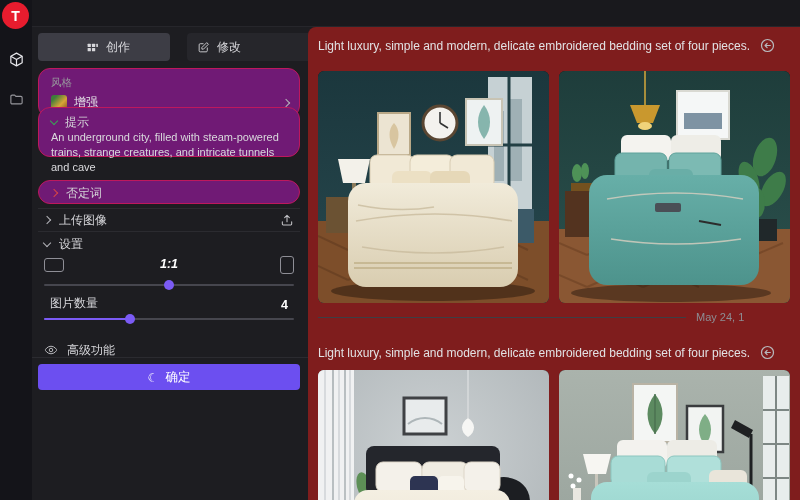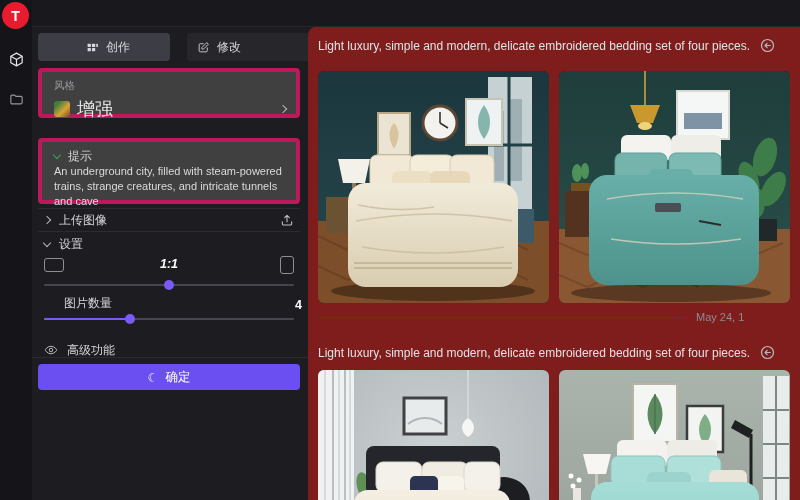--- a/index.html
+++ b/index.html
@@ -15,44 +15,44 @@
 
   
   #topbar{position:absolute;left:32px;top:0;width:768px;height:27px;background:#19191d;border-bottom:1px solid #26262b;}
 
   
   #panel{position:absolute;left:32px;top:27px;width:276px;height:473px;background:#1d1d21;}
   .tab{position:absolute;top:6px;height:28px;border-radius:4px;display:flex;align-items:center;gap:7px;
        padding:0 10px;font-size:12px;color:#d6d6da;}
   #tab-create{left:6px;width:132px;background:#3d3d45;padding-left:48px;}
   #tab-modify{left:155px;width:128px;background:#26262b;}
-  .card{position:absolute;left:6px;width:262px;background:#404040;border:4px solid #be185d;border-radius:4px;}
+  .card{position:absolute;left:6px;width:262px;background:#701a75;border:1px solid #be185d;border-radius:12px;}
   #card-style{top:41px;height:50px;}
   .mini-label{position:absolute;left:12px;top:7px;font-size:10.5px;color:#96969c;}
-  #style-row{position:absolute;left:12px;top:25px;right:10px;display:flex;align-items:center;gap:7px;font-size:18px;color:#e8e8ea;}
+  #style-row{position:absolute;left:12px;top:25px;right:10px;display:flex;align-items:center;gap:7px;font-size:12px;color:#e8e8ea;}
   #style-thumb{width:16px;height:16px;border-radius:3px;background:linear-gradient(135deg,#3f7d3a 20%,#d9a437 60%,#7a4a20);}
-  #card-prompt{top:111px;height:66px;text-decoration:underline;}
+  #card-prompt{top:80px;height:50px;text-decoration:underline;}
   .card-h{position:absolute;left:12px;top:6px;display:flex;align-items:center;gap:8px;font-size:12px;color:#d2d2d6;}
   #prompt-text{position:absolute;left:12px;top:22px;width:240px;font-size:11px;line-height:15px;color:#dadadd;}
   #card-negative{top:153px;height:24px;}
   #neg-row{position:absolute;left:12px;top:0;height:24px;display:flex;align-items:center;gap:9px;font-size:12px;color:#d2d2d6;}
   .prow{position:absolute;left:6px;width:262px;display:flex;align-items:center;gap:9px;font-size:12px;color:#d6d6da;}
   #row-upload{top:181px;height:24px;border-top:1px solid #2b2b30;border-bottom:1px solid #2b2b30;padding:0 6px;}
   #row-settings{top:205px;height:24px;padding:0 6px;}
   #ratio-row{position:absolute;left:6px;top:228px;width:262px;height:22px;font-style:italic;}
   .ratio-ic{position:absolute;border:1.5px solid #8e8e96;border-radius:3px;}
   #ratio-land{left:6px;top:3px;width:20px;height:14px;}
   #ratio-port{right:6px;top:1px;width:14px;height:18px;}
   #ratio-val{position:absolute;left:0;right:0;top:2px;text-align:center;font-size:12.5px;font-weight:bold;color:#fff;}
   .track{position:absolute;left:12px;width:250px;height:2px;background:#46464e;border-radius:2px;}
   #slider-ratio{top:257px;}
   #slider-count{top:291px;}
   .fill{position:absolute;left:0;top:0;height:2px;background:#7b5bf5;border-radius:2px;}
   .thumb{position:absolute;top:-4px;width:10px;height:10px;border-radius:50%;background:#7b5bf5;}
-  #count-row{position:absolute;left:32px;top:268px;width:238px;display:flex;justify-content:space-between;align-items:flex-end;}
+  #count-row{position:absolute;left:18px;top:268px;width:238px;display:flex;justify-content:space-between;align-items:flex-end;}
   #count-label{font-size:12px;color:#d6d6da;}
   #count-value{font-size:12.5px;font-weight:bold;color:#fff;}
   #row-advanced{top:312px;height:22px;padding:0 6px;}
   #panel-footer{position:absolute;left:0;top:330px;width:276px;border-top:1px solid #2b2b30;}
   #confirm-btn{position:absolute;left:6px;top:337px;width:262px;height:26px;border-radius:4px;background:#6c4ff0;
       display:flex;align-items:center;justify-content:center;gap:7px;color:#fff;font-size:12.5px;}
 
   .chev{display:inline-block;width:6px;height:6px;border-right:1.5px solid currentColor;border-bottom:1.5px solid currentColor;flex:none;}
   .chev.right{transform:rotate(-45deg);}
   .chev.down{transform:rotate(45deg);margin-top:-3px;}
@@ -125,20 +125,26 @@
     </div>
 
     <div id="card-prompt" class="card">
       <div class="card-h">
         <span class="chev down c-green"></span>
         <span>提示</span>
       </div>
       <div id="prompt-text">An underground city, filled with steam-powered trains, strange creatures, and intricate tunnels and cave</div>
     </div>
 
+    <div id="card-negative" class="card">
+      <div id="neg-row">
+        <span class="chev right c-red"></span>
+        <span>否定词</span>
+      </div>
+    </div>
 
     <div id="row-upload" class="prow">
       <span class="chev right c-gray"></span>
       <span>上传图像</span>
       <span class="spacer"></span>
       <svg width="14" height="14" viewBox="0 0 24 24" fill="none" stroke="#c4c4c8" stroke-width="1.8" stroke-linecap="round" stroke-linejoin="round">
         <path d="M4 15v4a1.5 1.5 0 001.5 1.5h13A1.5 1.5 0 0020 19v-4"></path>
           <path d="M12 15V4M8 8l4-4 4 4"></path>
       </svg>
     </div>

